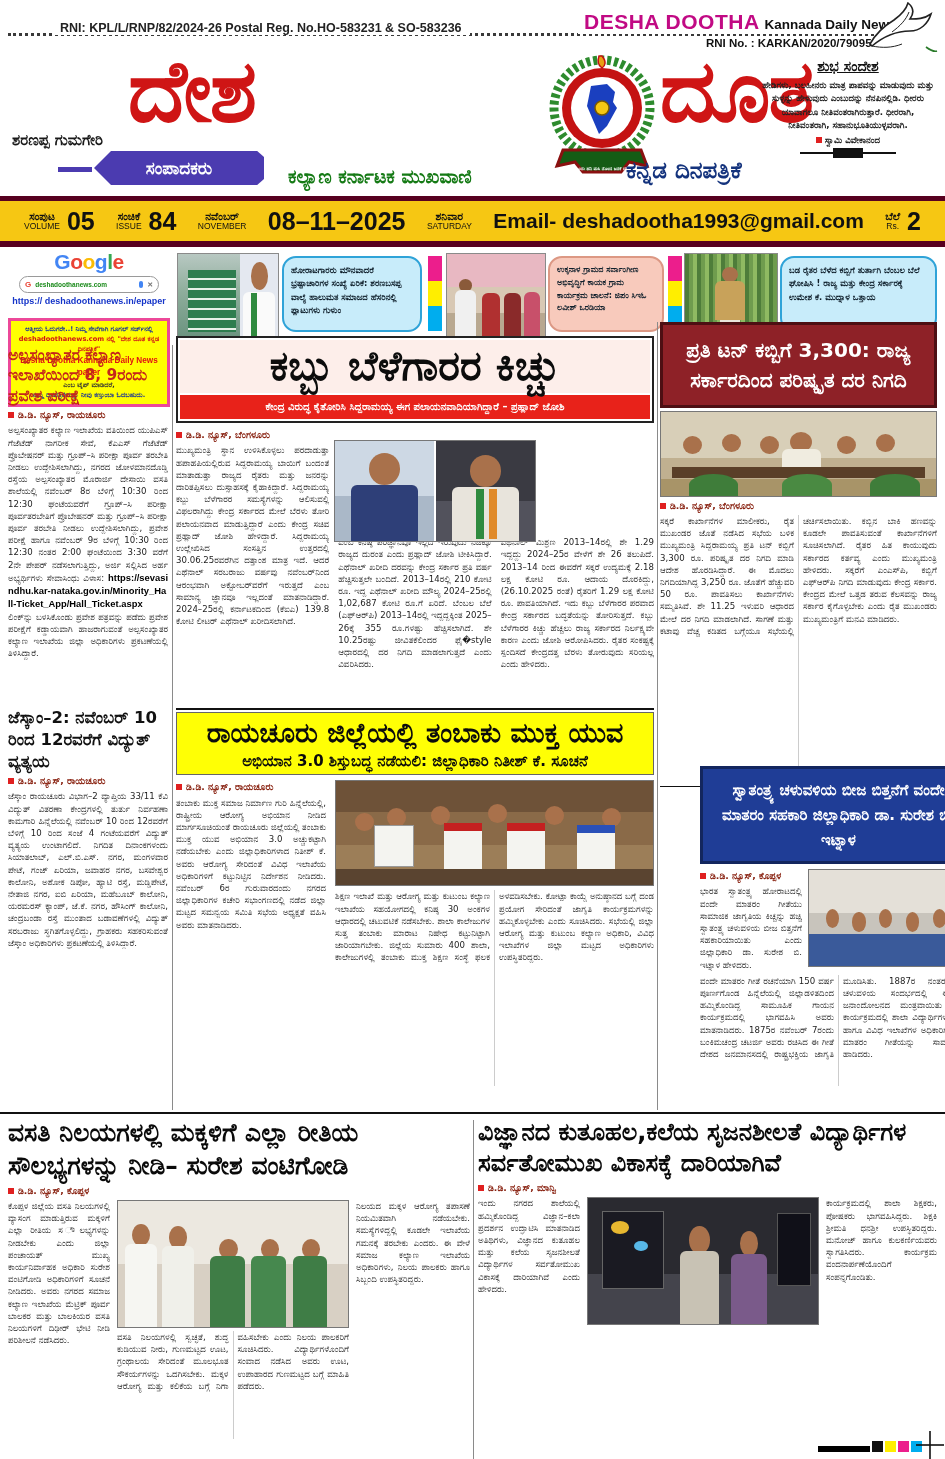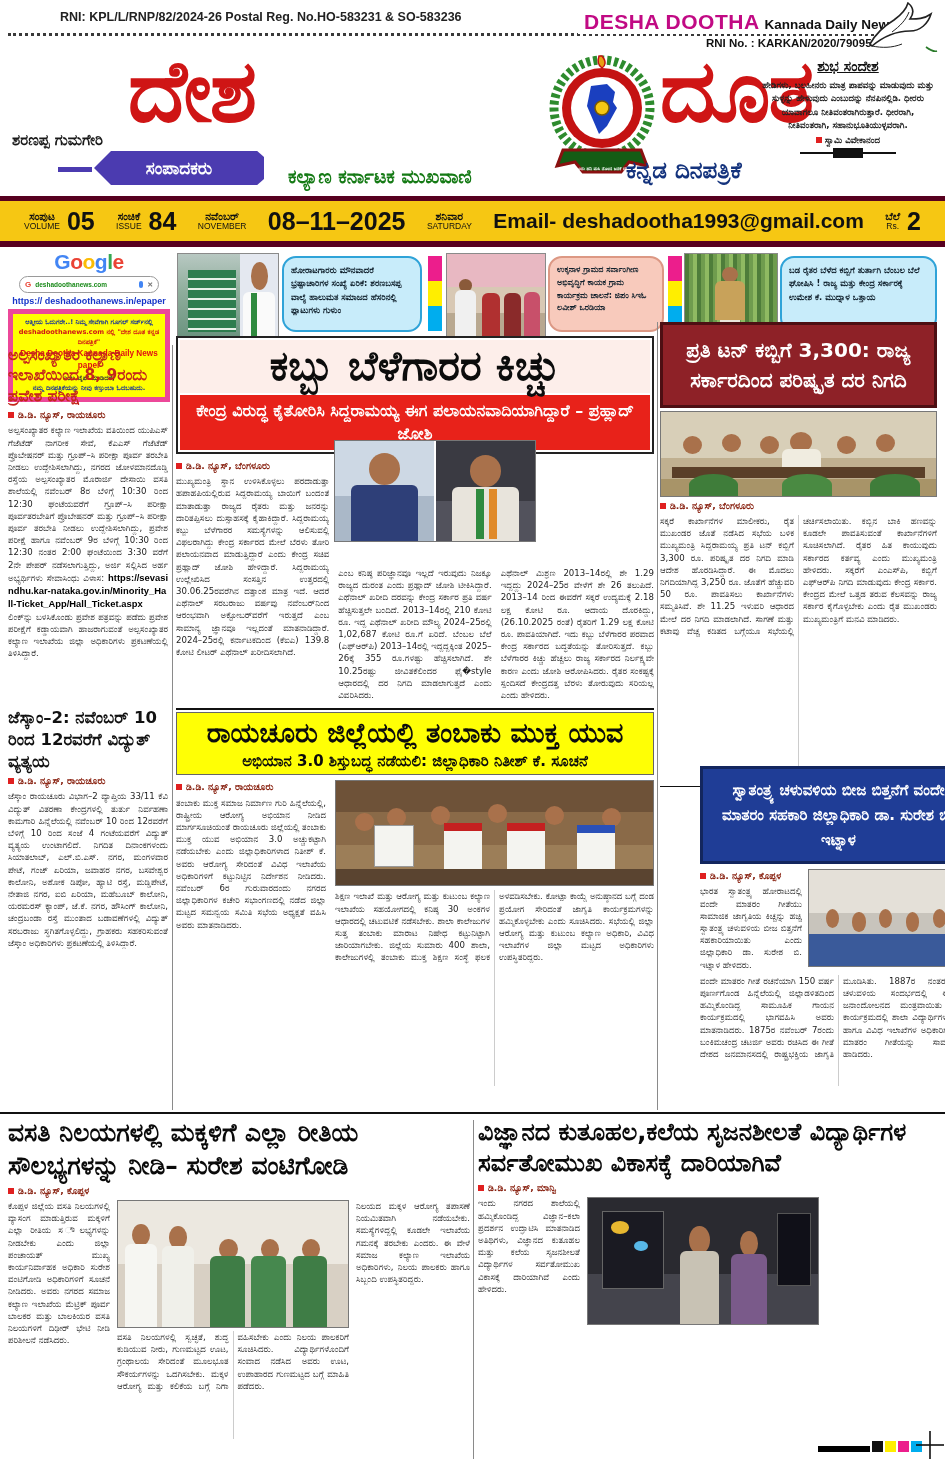--- a/index.html
+++ b/index.html
@@ -2,21 +2,21 @@
 <html><head>
 <meta charset="utf-8">
 <style>
   html,body{margin:0;padding:0;background:#e9e9e9;}
   .page{position:relative;width:945px;height:1459px;background:#fff;margin:0 auto;
         font-family:"DejaVu Sans",sans-serif;overflow:hidden;color:#1a1a1a;}
   .en{font-family:"Liberation Sans",sans-serif;}
 
   
   .dotline{position:absolute;left:8px;right:60px;top:33px;border-top:3px dotted #3a3a3a;}
-  .rni-line{position:absolute;left:52px;top:10px;font-size:12.5px;font-weight:bold;background:#fff;padding:0 8px;color:#222;}
+  .rni-line{position:absolute;left:52px;top:21px;font-size:12.5px;font-weight:bold;background:#fff;padding:0 8px;color:#222;}
   .brand-wrap{position:absolute;left:578px;top:10px;background:#fff;padding:0 6px;white-space:nowrap;}
   .brand{font-size:21px;font-weight:900;color:#c10a84;letter-spacing:.5px;}
   .brand-suffix{font-size:13.5px;font-weight:bold;color:#111;margin-left:5px;}
   .rni-no{position:absolute;left:700px;top:37px;font-size:11.5px;font-weight:bold;background:#fff;padding:0 6px;color:#111;}
   .dove{position:absolute;left:862px;top:2px;width:76px;height:55px;}
 
   
   .districts{position:absolute;left:10px;top:62px;width:154px;color:#cc2121;font-size:10px;font-weight:bold;line-height:1.62;}
   .editor-name{position:absolute;left:12px;top:131px;font-size:15px;font-weight:bold;color:#191919;}
   .ed-line{position:absolute;left:58px;top:167px;width:34px;height:5px;background:#4b3bb0;}
@@ -55,21 +55,21 @@
   .glogo span:nth-child(1){color:#4285F4}.glogo span:nth-child(2){color:#EA4335}
   .glogo span:nth-child(3){color:#FBBC05}.glogo span:nth-child(4){color:#4285F4}
   .glogo span:nth-child(5){color:#34A853}.glogo span:nth-child(6){color:#EA4335}
   .gsearch{margin:2px auto 3px;width:128px;height:15px;border:1.5px solid #9a9a9a;border-radius:10px;
            display:flex;align-items:center;padding:0 5px;gap:4px;background:#fff;}
   .gs-g{font-size:8px;font-weight:bold;color:#EA4335;}
   .gs-text{font-size:6.5px;color:#1a8a1a;font-weight:bold;flex:1;text-align:left;overflow:hidden;white-space:nowrap;}
   .gs-mic{width:4px;height:7px;background:#4285F4;border-radius:2px;}
   .gs-x{font-size:7px;color:#777;font-weight:bold;}
   .gurl{font-size:9px;font-weight:bold;color:#1535c9;}
-  .ybox{margin-top:3px;background:#ffff00;border:5px solid #ec4899;padding:3px 2px;line-height:1.55;}
+  .ybox{margin-top:12px;background:#ffff00;border:3px solid #ec4899;padding:3px 2px;line-height:1.55;}
   .yl1,.yl5{font-size:6.6px;font-weight:bold;color:#16309a;}
   .yl2{font-size:6.6px;font-weight:bold;color:#d01616;}
   .yl3{font-size:8.2px;font-weight:900;color:#e01212;}
   .yl4{font-size:6.6px;font-weight:bold;color:#333;}
 
   
   .ph{position:absolute;overflow:hidden;border:1px solid #8a8a8a;background:#ccc;}
   .bubble{position:absolute;border-radius:14px;padding:6px 7px;font-size:8.4px;font-weight:bold;
           line-height:1.6;color:#10202c;box-sizing:border-box;overflow:hidden;}
   .bub-blue{background:#c8ecfa;border:2px solid #2fa3d8;}
@@ -93,21 +93,21 @@
   
   .sb1{position:absolute;left:8px;top:345px;width:160px;height:360px;overflow:hidden;}
   .sb1-head{font-size:15.5px;font-weight:bold;color:#c5261c;line-height:1.32;}
   .sb2{position:absolute;left:8px;top:707px;width:160px;height:402px;overflow:hidden;}
   .sb2-head{font-size:16.5px;font-weight:900;color:#111;line-height:1.32;}
 
   
   .main-art{position:absolute;left:176px;top:336px;width:478px;height:372px;overflow:hidden;}
   .mh-box{border:2px solid #222;padding:2px;background:#fff;}
   .mh-title{background:#fdeeea;text-align:center;font-size:41px;font-weight:900;color:#0c0c0c;padding:3px 0;line-height:1.15;}
-  .mh-sub{background:#e8221a;color:#fff;font-size:16px;font-weight:bold;text-align:center;padding:5px 2px;margin-top:2px;line-height:1.4;}
+  .mh-sub{background:#e8221a;color:#fff;font-size:10px;font-weight:bold;text-align:center;padding:5px 2px;margin-top:2px;line-height:1.4;}
   .main-cols{display:flex;gap:9px;margin-top:5px;height:268px;overflow:hidden;}
   .mcol{flex:1;}
   .pad-top{padding-top:108px;}
   .main-photo{position:absolute;left:158px;top:104px;width:200px;height:100px;border:1px solid #777;display:flex;}
   .mp-half{flex:1;position:relative;overflow:hidden;}
 
   
   .rt{position:absolute;left:660px;top:322px;width:277px;height:463px;overflow:hidden;}
   .rt-head{background:#8e2127;border:3px solid #4d0f13;color:#fff;font-size:20px;font-weight:bold;
            text-align:center;padding:10px 6px;line-height:1.5;}
@@ -443,20 +443,21 @@
           <div style="position:absolute;left:6%;top:10%;width:26%;height:60%;background:#1a1a22;border:1px solid #666;"></div>
           <div style="position:absolute;left:10%;top:18%;width:8%;height:10%;background:#e8b830;border-radius:50%;"></div>
           <div style="position:absolute;left:20%;top:34%;width:6%;height:8%;background:#58b8e8;border-radius:50%;"></div>
           <div class="fig-head" style="left:44%;top:22%;width:9%;height:22%;"></div>
           <div class="fig-body" style="left:40%;top:42%;width:17%;height:58%;background:#c8c2b4;"></div>
           <div class="fig-head" style="left:66%;top:26%;width:8%;height:20%;"></div>
           <div class="fig-body" style="left:62%;top:44%;width:16%;height:56%;background:#7a5a8a;"></div>
           <div style="position:absolute;left:82%;top:12%;width:14%;height:56%;background:#101018;border:1px solid #555;"></div>
         </div>
       </div>
+      <div class="b-c4 body-txt">ಕಾರ್ಯಕ್ರಮದಲ್ಲಿ ಶಾಲಾ ಶಿಕ್ಷಕರು, ಪೋಷಕರು ಭಾಗವಹಿಸಿದ್ದರು. ಶಿಕ್ಷಕಿ ಶ್ರೀಮತಿ ಧನಶ್ರೀ ಉಪಸ್ಥಿತರಿದ್ದರು. ಮನೋಜ್ ಹಾಗೂ ಕುಲಕರ್ಣಿಯವರು ಸ್ವಾಗತಿಸಿದರು. ಕಾರ್ಯಕ್ರಮ ವಂದನಾರ್ಪಣೆಯೊಂದಿಗೆ ಸಂಪನ್ನಗೊಂಡಿತು.</div>
     </div>
   </div>
 
   <div class="pm-bar"></div>
   <div class="pm-sq" style="left:872px;background:#111;"></div>
   <div class="pm-sq" style="left:885px;background:#ffee00;"></div>
   <div class="pm-sq" style="left:898px;background:#ec1e8c;"></div>
   <div class="pm-sq" style="left:911px;background:#00adee;"></div>
   <svg class="reg" viewBox="0 0 28 28">
     <line x1="14" y1="0" x2="14" y2="28" stroke="#111" stroke-width="1.6"></line>

